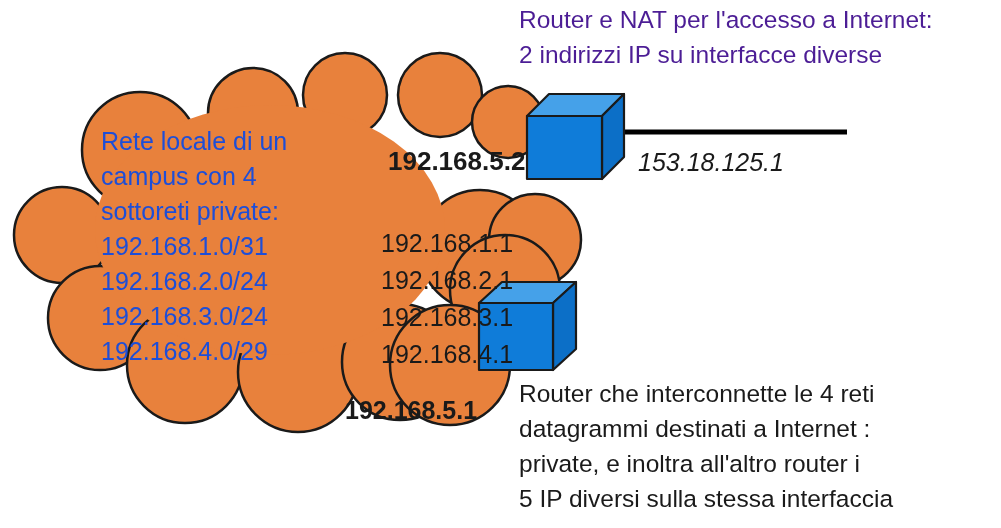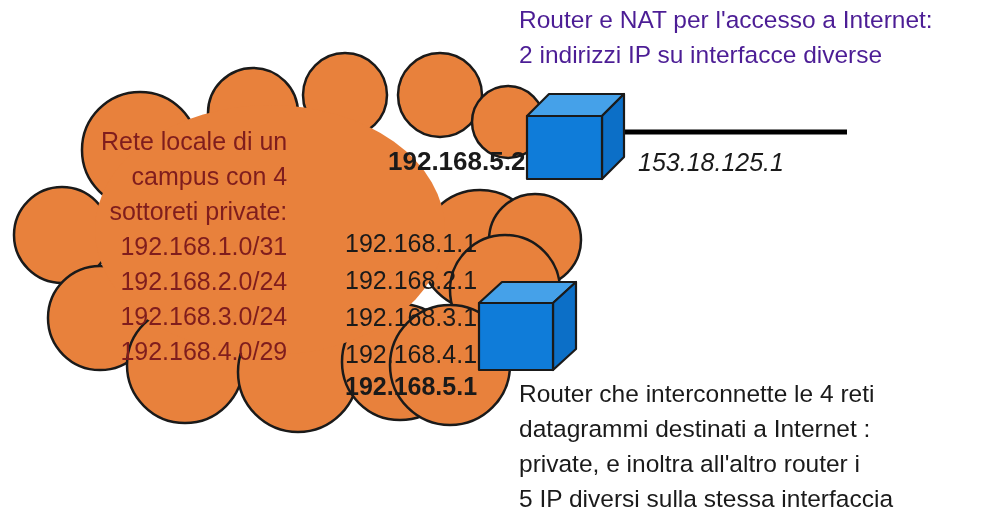--- a/index.html
+++ b/index.html
@@ -80,47 +80,47 @@
       <polygon points="527,116 602,116 602,179 527,179" fill="#0F7CD9"></polygon>
     </g>
 
     <g stroke-width="2.2" stroke-linejoin="round" fill="none" stroke="#1A1A1A">
       <polygon points="479,303 502,282 576,282 553,303" fill="#45A1E9"></polygon>
       <polygon points="553,303 576,282 576,349 553,370" fill="#0C6FC7"></polygon>
       <polygon points="479,303 553,303 553,370 479,370" fill="#0F7CD9"></polygon>
     </g>
   </svg>
 
-  <div class="txt cloud-label" style="color: #7f1d1d; text-align: right;">
+  <div class="txt cloud-label" style="color: #1d4ed8;">
     <div>Rete locale di un</div>
     <div>campus con 4</div>
     <div>sottoreti private:</div>
     <div>192.168.1.0/31</div>
     <div>192.168.2.0/24</div>
     <div>192.168.3.0/24</div>
     <div>192.168.4.0/29</div>
   </div>
 
   <div class="txt nat-caption" style="color: #4c1d95;">
     <div>Router e NAT per l'accesso a Internet:</div>
     <div>2 indirizzi IP su interfacce diverse</div>
   </div>
 
   <div class="txt internal-ip" style="color: rgb(26, 26, 26); margin-top: 16px;">192.168.5.2</div>
 
   <div class="txt external-ip" style="color: rgb(26, 26, 26);">153.18.125.1</div>
 
-  <div class="txt ip-list" style="color: rgb(26, 26, 26);">
+  <div class="txt ip-list" style="color: rgb(26, 26, 26); margin-left: 36px;">
     <div>192.168.1.1</div>
     <div>192.168.2.1</div>
     <div>192.168.3.1</div>
     <div>192.168.4.1</div>
   </div>
 
-  <div class="txt uplink-ip" style="color: rgb(26, 26, 26);">192.168.5.1</div>
+  <div class="txt uplink-ip" style="color: rgb(26, 26, 26); margin-top: 24px;">192.168.5.1</div>
 
   <div class="txt router2-caption" style="color: rgb(26, 26, 26); margin-left: 7px;">
     <div>Router che interconnette le 4 reti</div>
     <div>datagrammi destinati a Internet :</div>
     <div>private, e inoltra all'altro router i</div>
     <div>5 IP diversi sulla stessa interfaccia</div>
   </div>
 
 </div>
 

